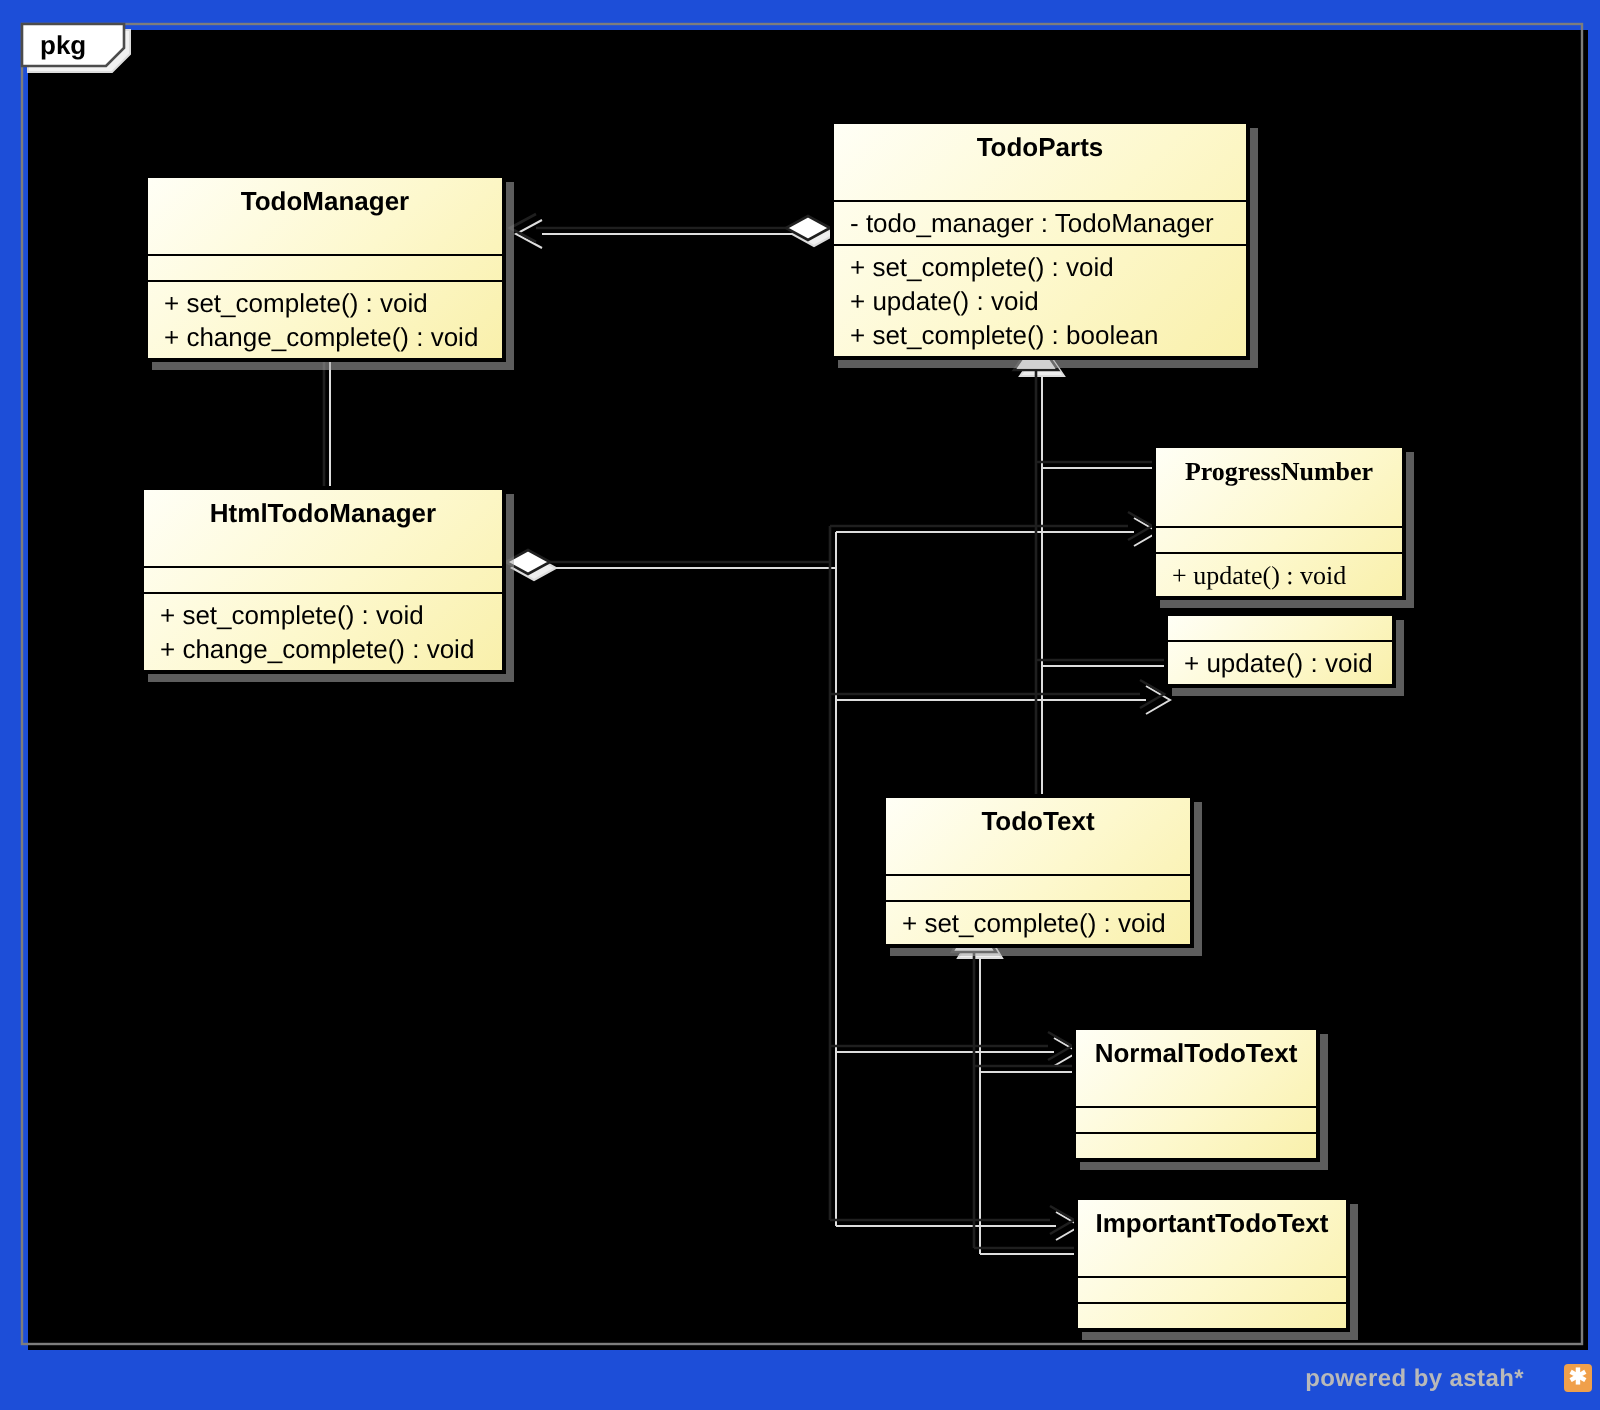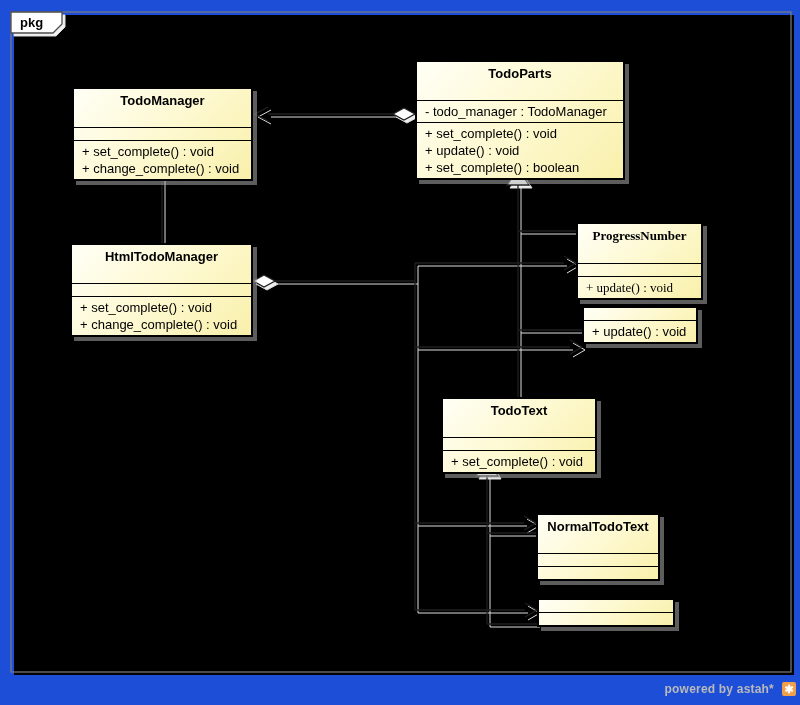--- a/index.html
+++ b/index.html
@@ -35,21 +35,21 @@
   #box-TodoManager{left:72px;top:87px;width:181px;}
   #box-TodoParts{left:415px;top:60px;width:210px;}
   #box-HtmlTodoManager{left:70px;top:243px;width:183px;}
   #box-ProgressNumber{left:576px;top:222px;width:127px;font-family:Liberation Serif, serif;}
   #box-ProgressBar{left:582px;top:306px;width:116px;}
   #box-TodoText{left:441px;top:397px;width:156px;}
   #box-NormalTodoText{left:536px;top:513px;width:124px;}
   #box-ImportantTodoText{left:537px;top:598px;width:138px;}
   
   #footer{
-    position:absolute;right:4px;top:682px;z-index:3;display:flex;align-items:center;gap:8px;
+    position:absolute;right:4px;top:682px;z-index:3;display:flex;align-items:center;gap:20px;
   }
   #credit-text{font-size:12px;font-weight:bold;color:#b9b9b9;letter-spacing:0.2px;}
   #astah-logo{
     width:14px;height:14px;background:#f0a04b;border-radius:2px;color:#ffffff;
     font-size:11px;line-height:14px;text-align:center;font-weight:bold;
   }
 </style>
 </head>
 <body>
 
@@ -201,20 +201,21 @@
       </div>
   </div>
 
   <div class="uml-class" id="box-NormalTodoText">
     <div class="uml-name">NormalTodoText</div>
     <div class="uml-comp attrs"></div>
     <div class="uml-comp ops"></div>
   </div>
 
   <div class="uml-class" id="box-ImportantTodoText">
+    <div class="uml-name">ImportantTodoText</div>
     <div class="uml-comp attrs"></div>
     <div class="uml-comp ops"></div>
   </div>
 
   <div id="footer">
     <span id="credit-text">powered by astah*</span>
     <span id="astah-logo">✱</span>
   </div>
 
 </div>

